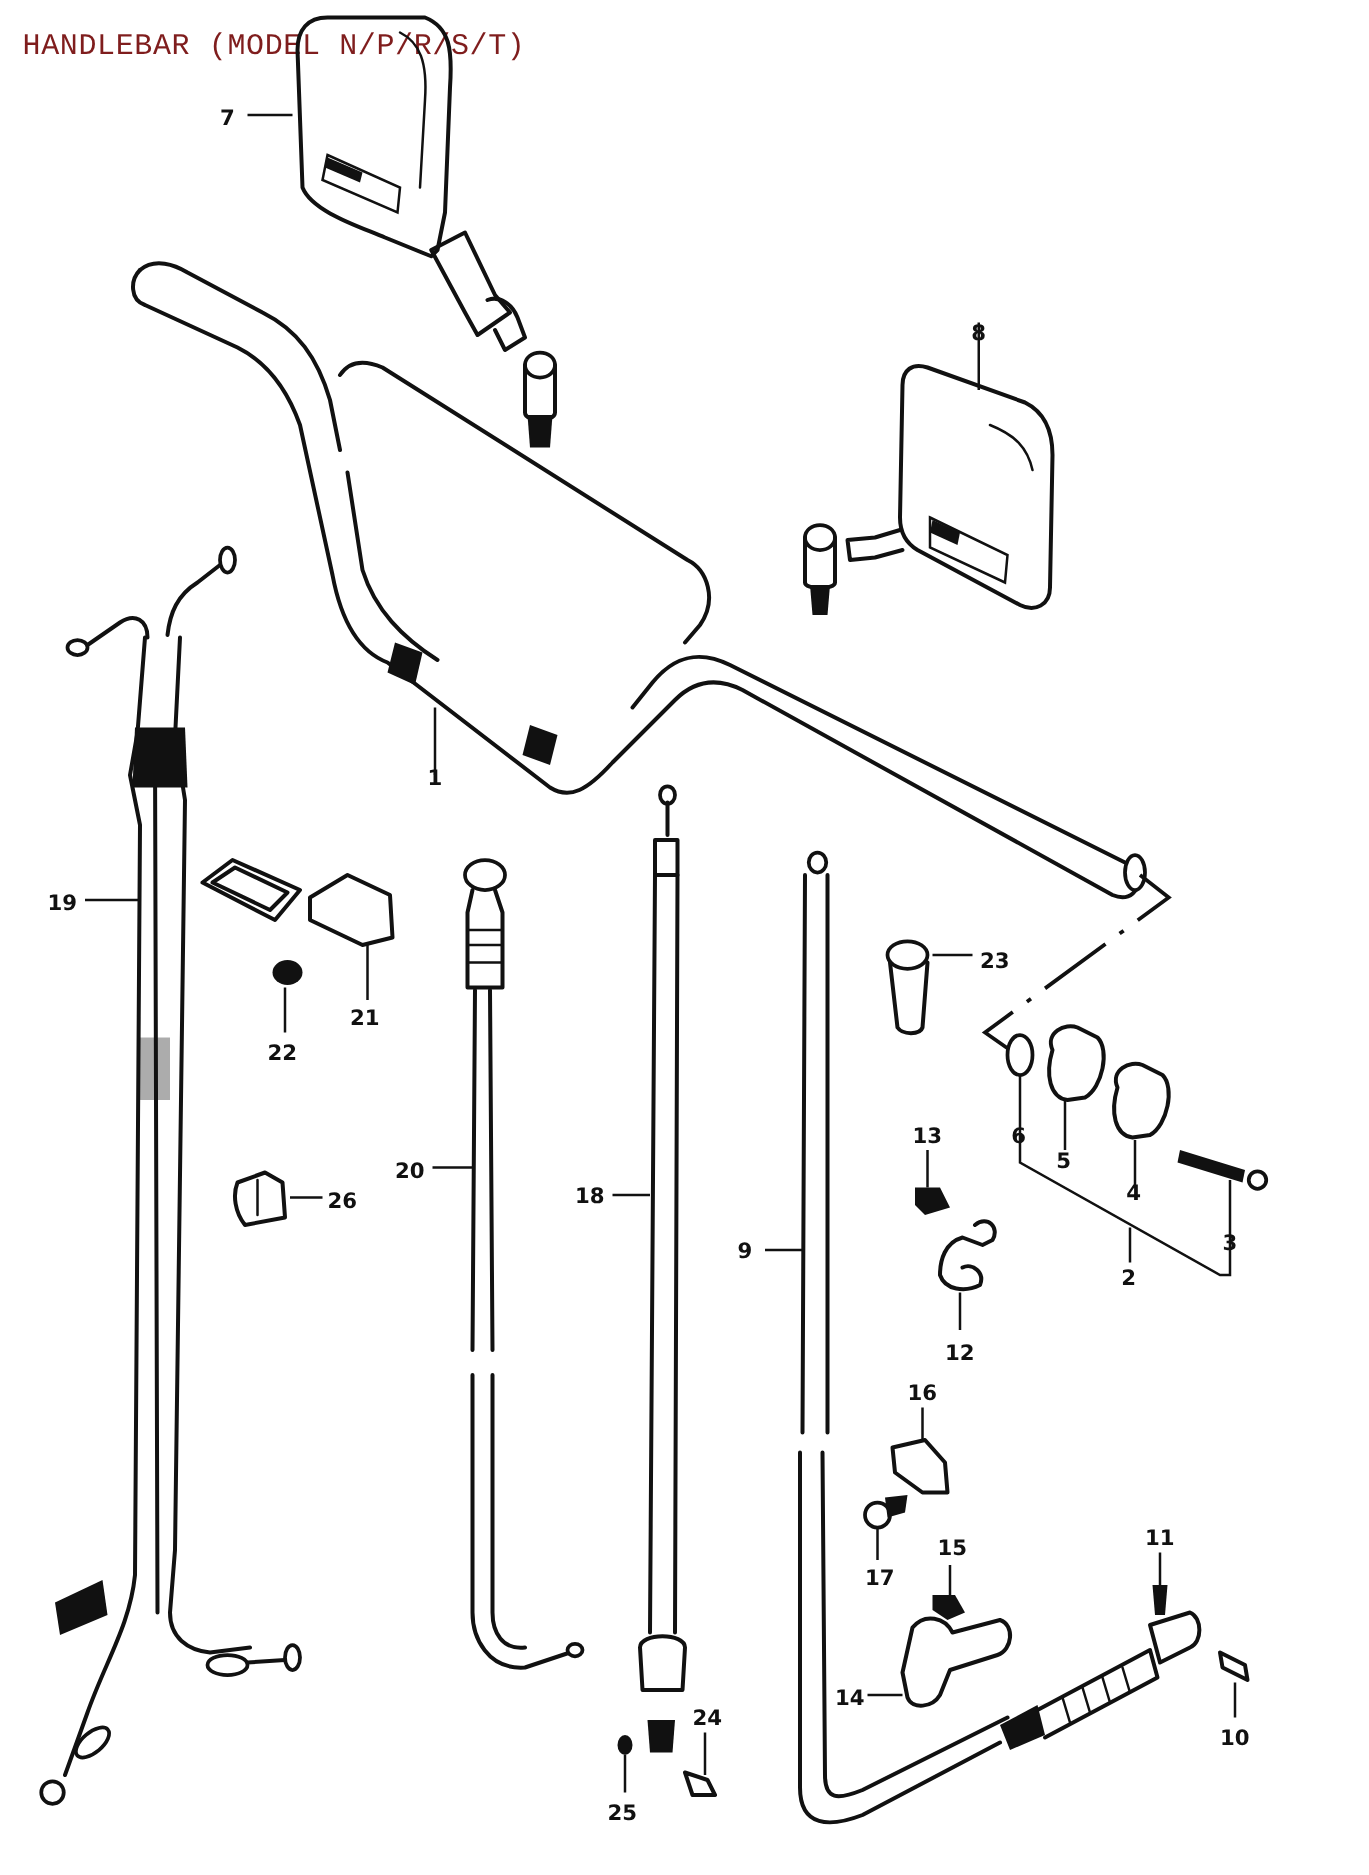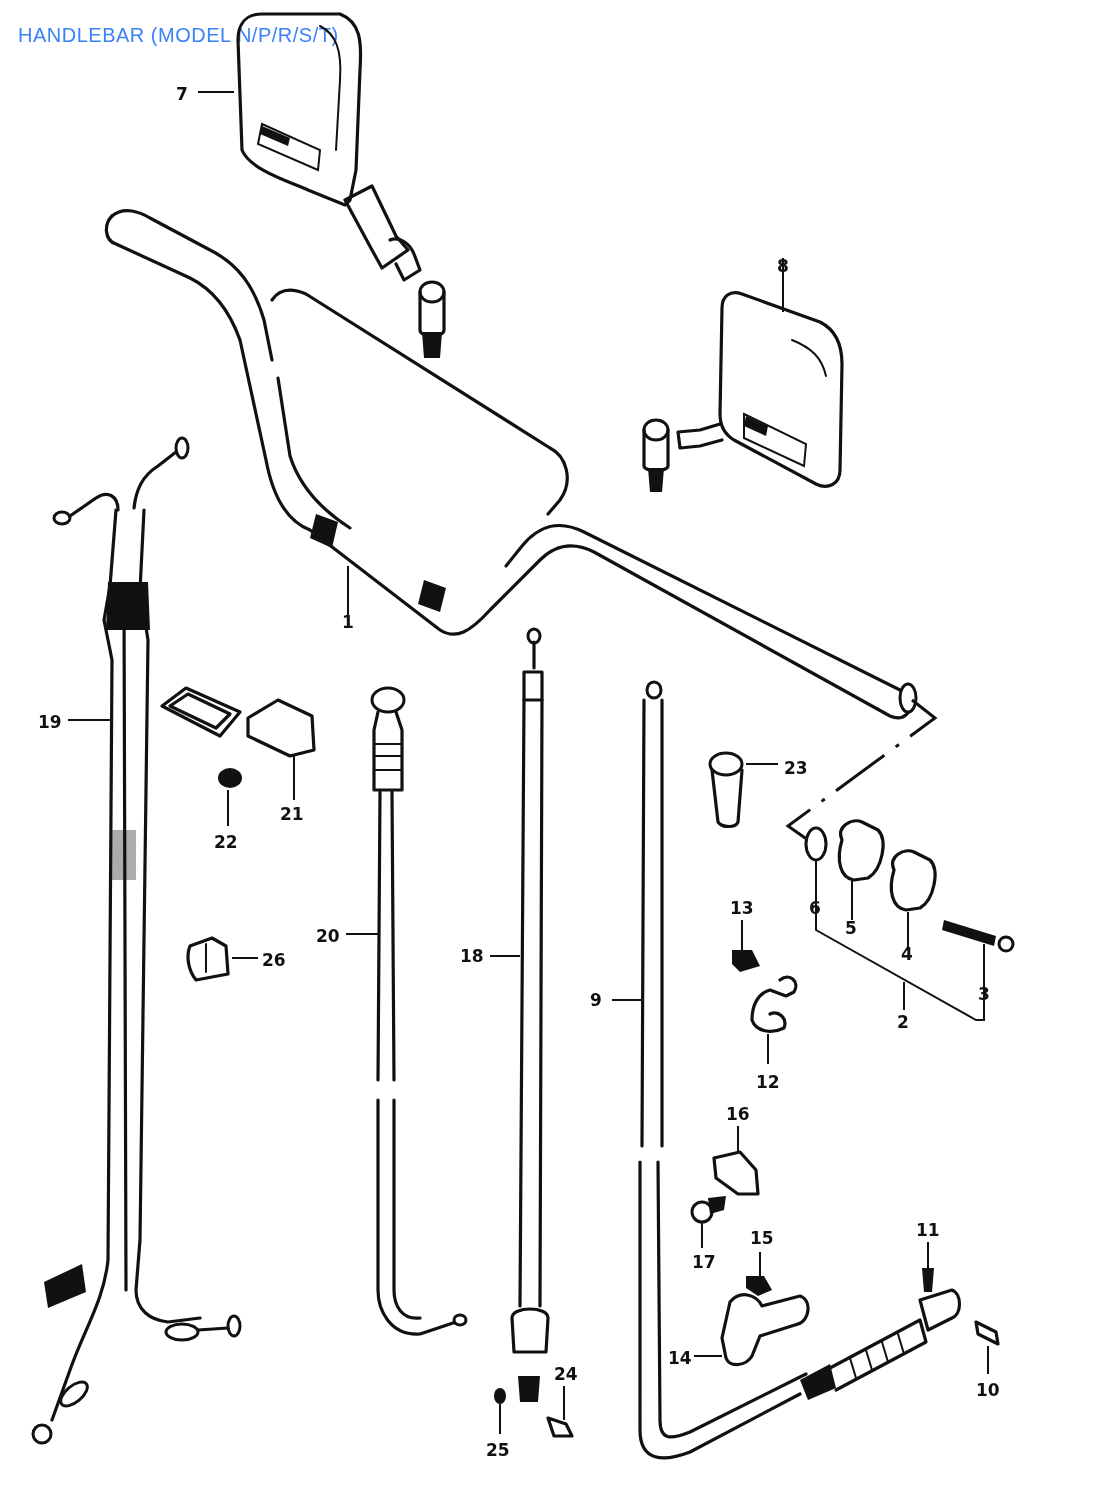--- a/index.html
+++ b/index.html
@@ -1,17 +1,17 @@
 <!DOCTYPE html>
 <html><head>
 <meta charset="utf-8">
 <style>
   html, body { margin:0; padding:0; background:#ffffff; }
   body { width:1095px; height:1500px; position:relative; overflow:hidden; font-family:"DejaVu Sans", sans-serif; }
-  #title { position:absolute; left:18px; top:24px; font-family:Liberation Sans, sans-serif; font-size:20px; color:#3b82f6; letter-spacing:0.5px; white-space:nowrap; }
+  #title { position:absolute; left:18px; top:24px; font-family:Liberation Mono, monospace; font-size:24px; color:#7f1d1d; letter-spacing:0.5px; white-space:nowrap; }
   svg#diagram { position:absolute; left:0; top:0; }
   .lbl { font-family:"DejaVu Sans", sans-serif; font-weight:bold; font-size:17px; fill:#111; }
   .ln { stroke:#111; stroke-width:3.2; fill:none; stroke-linecap:round; stroke-linejoin:round; }
   .th { stroke:#111; stroke-width:2; fill:none; stroke-linecap:round; }
   .lead { stroke:#111; stroke-width:2; fill:none; }
   .blk { fill:#111; }
   .wht { fill:#fff; stroke:#111; stroke-width:3; }
   .dash { stroke:#111; stroke-width:3; fill:none; stroke-dasharray:60 14 4 14; }
 </style>
 </head>

